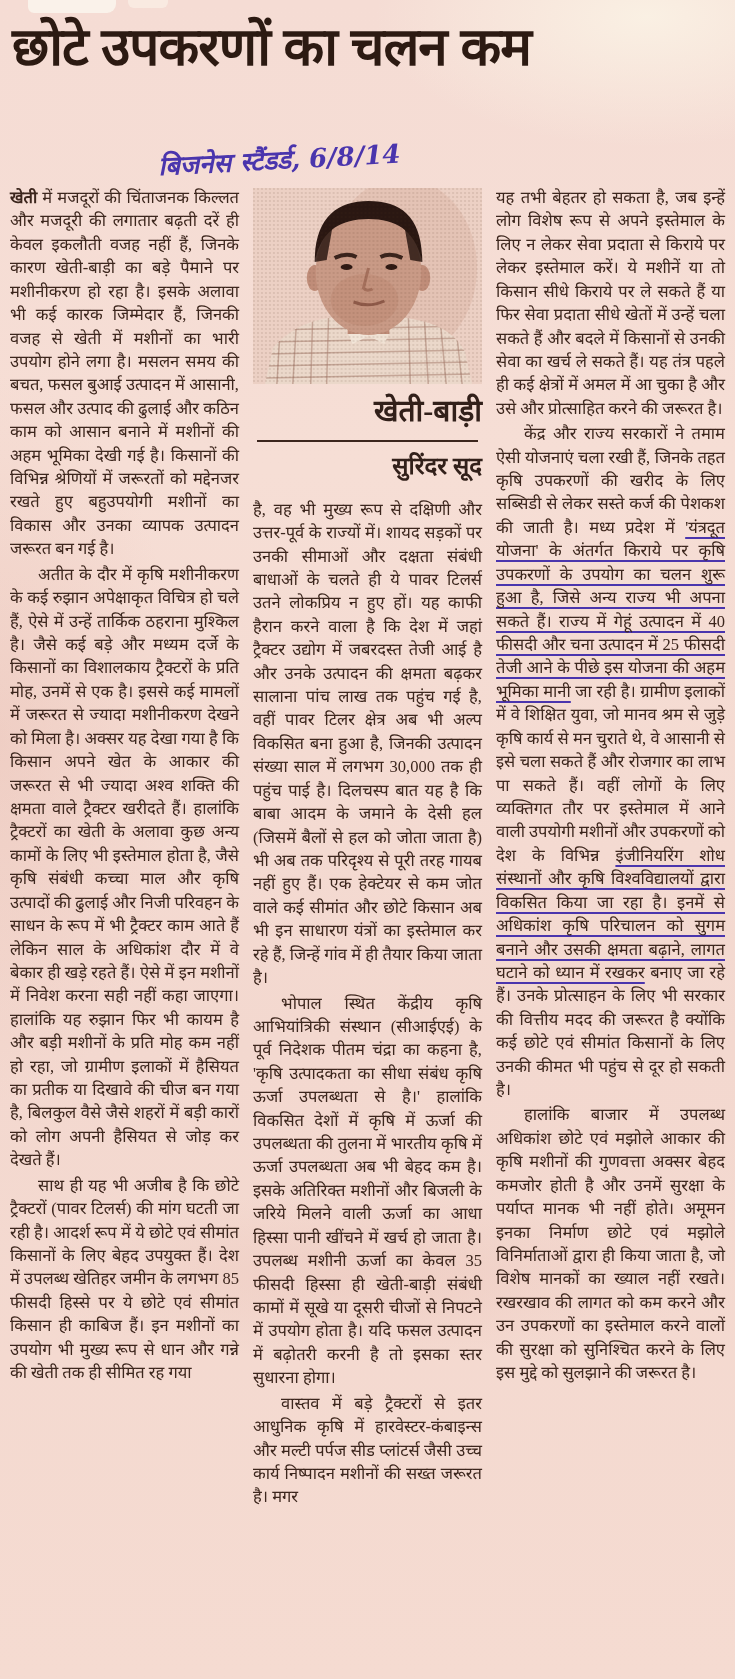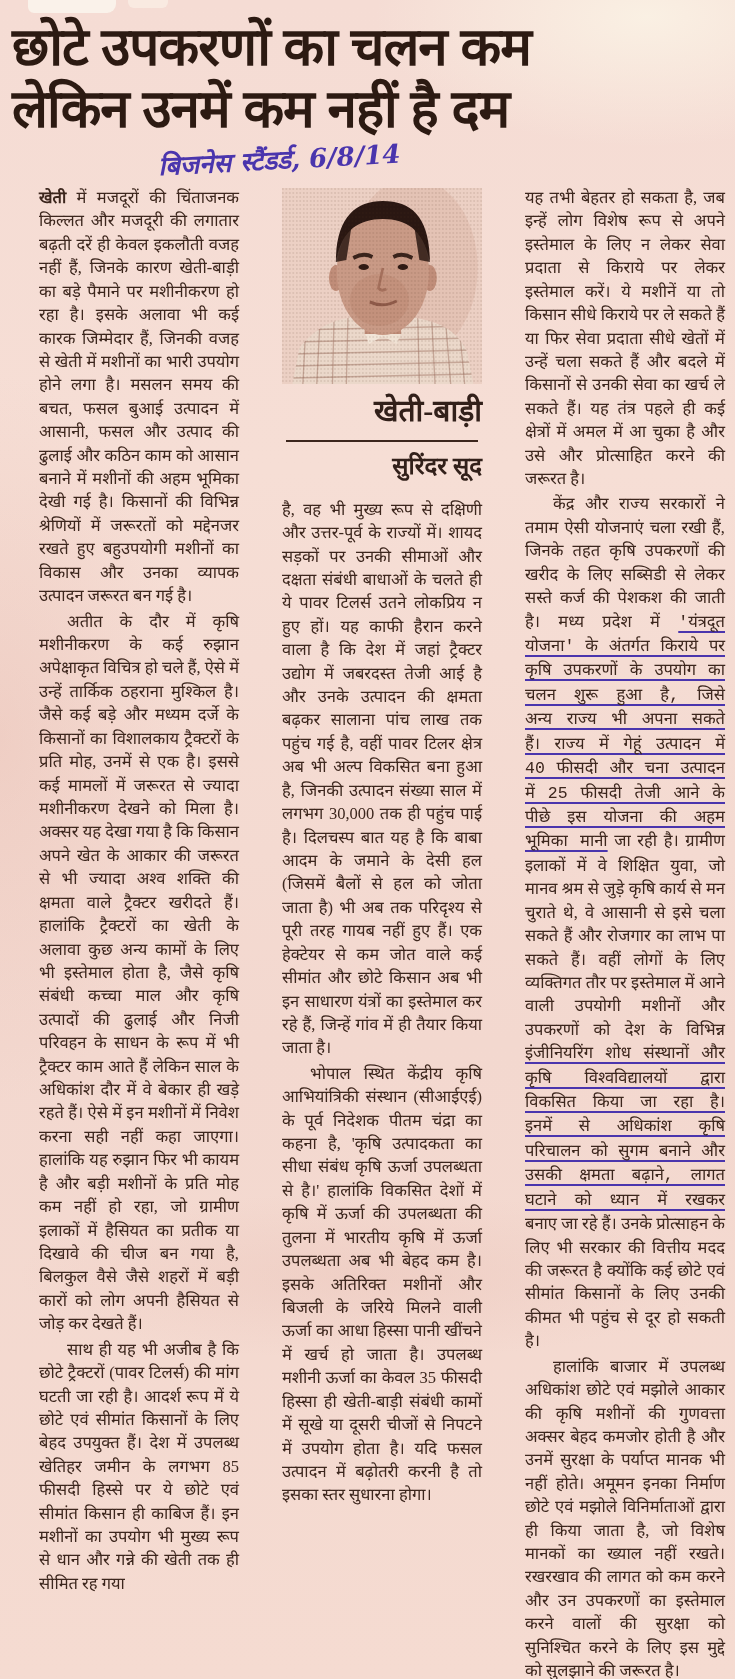--- a/index.html
+++ b/index.html
@@ -30,52 +30,50 @@
     transform:rotate(-3deg);
     color:#4a35ad;font-size:26px;font-style:italic;font-weight:600;
     font-family:"DejaVu Serif","Liberation Serif",serif;
     white-space:nowrap;
   }
   .columns{
     display:flex;gap:14px;padding:0 10px;align-items:flex-start;
   }
   .col{
     flex:1 1 0;min-width:0;
-    font-size:16.5px;line-height:1.42;text-align:justify;margin-left:29px;
+    font-size:16.5px;line-height:1.42;text-align:justify;
   }
   .para{margin:0 0 2px 0;}
   .para.indent{text-indent:1.7em;}
   .lead-word{font-weight:bold;}
   .pen-underline{
     text-decoration:underline;
     text-decoration-color:#4a35ad;
     text-decoration-thickness:2px;
     text-underline-offset:4px;
     text-decoration-skip-ink:none;
-    font-family:Liberation Mono, monospace;
   }
   .photo-wrap{width:100%;height:196px;margin:2px 0 6px 0;}
   .photo-wrap svg{display:block;width:100%;height:100%;}
   .section-label{
     font-size:30px;font-weight:bold;text-align:right;
     margin:2px 0 7px 0;color:#32201a;
   }
   .byline-rule{border:none;border-top:2px solid #3c261d;margin:0 4px 7px 4px;}
   .author{font-size:24px;font-weight:bold;text-align:right;margin:0 0 15px 0;color:#32201a;}
 </style>
 </head>
 <body>
 
 <div class="tear"></div>
 <div class="tear2"></div>
 
 <div class="masthead">
   <div class="headline">
     <div>छोटे उपकरणों का चलन कम</div>
-    <div>लेकिन उनमें कम नहीं है दम</div>
   </div>
   <div class="handwritten">बिजनेस स्टैंडर्ड, 6/8/14</div>
 </div>
 
 <div class="columns">
 
   <div class="col">
       <p class="para"><span class="lead-word">खेती</span><span> में मजदूरों की चिंताजनक किल्लत और मजदूरी की लगातार बढ़ती दरें ही केवल इकलौती वजह नहीं हैं, जिनके कारण खेती-बाड़ी का बड़े पैमाने पर मशीनीकरण हो रहा है। इसके अलावा भी कई कारक जिम्मेदार हैं, जिनकी वजह से खेती में मशीनों का भारी उपयोग होने लगा है। मसलन समय की बचत, फसल बुआई उत्पादन में आसानी, फसल और उत्पाद की ढुलाई और कठिन काम को आसान बनाने में मशीनों की अहम भूमिका देखी गई है। किसानों की विभिन्न श्रेणियों में जरूरतों को मद्देनजर रखते हुए बहुउपयोगी मशीनों का विकास और उनका व्यापक उत्पादन जरूरत बन गई है।</span></p>
       <p class="para indent"><span>अतीत के दौर में कृषि मशीनीकरण के कई रुझान अपेक्षाकृत विचित्र हो चले हैं, ऐसे में उन्हें तार्किक ठहराना मुश्किल है। जैसे कई बड़े और मध्यम दर्जे के किसानों का विशालकाय ट्रैक्टरों के प्रति मोह, उनमें से एक है। इससे कई मामलों में जरूरत से ज्यादा मशीनीकरण देखने को मिला है। अक्सर यह देखा गया है कि किसान अपने खेत के आकार की जरूरत से भी ज्यादा अश्व शक्ति की क्षमता वाले ट्रैक्टर खरीदते हैं। हालांकि ट्रैक्टरों का खेती के अलावा कुछ अन्य कामों के लिए भी इस्तेमाल होता है, जैसे कृषि संबंधी कच्चा माल और कृषि उत्पादों की ढुलाई और निजी परिवहन के साधन के रूप में भी ट्रैक्टर काम आते हैं लेकिन साल के अधिकांश दौर में वे बेकार ही खड़े रहते हैं। ऐसे में इन मशीनों में निवेश करना सही नहीं कहा जाएगा। हालांकि यह रुझान फिर भी कायम है और बड़ी मशीनों के प्रति मोह कम नहीं हो रहा, जो ग्रामीण इलाकों में हैसियत का प्रतीक या दिखावे की चीज बन गया है, बिलकुल वैसे जैसे शहरों में बड़ी कारों को लोग अपनी हैसियत से जोड़ कर देखते हैं।</span></p>
       <p class="para indent"><span>साथ ही यह भी अजीब है कि छोटे ट्रैक्टरों (पावर टिलर्स) की मांग घटती जा रही है। आदर्श रूप में ये छोटे एवं सीमांत किसानों के लिए बेहद उपयुक्त हैं। देश में उपलब्ध खेतिहर जमीन के लगभग 85 फीसदी हिस्से पर ये छोटे एवं सीमांत किसान ही काबिज हैं। इन मशीनों का उपयोग भी मुख्य रूप से धान और गन्ने की खेती तक ही सीमित रह गया</span></p>
@@ -128,20 +126,21 @@
         <path d="M101,114 Q116,120 132,113" stroke="#8e5a49" stroke-width="3" fill="none"></path>
         <rect x="0" y="0" width="230" height="196" fill="url(#ht)"></rect>
       </svg>
     </div>
     <div class="section-label">खेती-बाड़ी</div>
     <hr class="byline-rule">
     <div class="author">सुरिंदर सूद</div>
     <div>
         <p class="para"><span>है, वह भी मुख्य रूप से दक्षिणी और उत्तर-पूर्व के राज्यों में। शायद सड़कों पर उनकी सीमाओं और दक्षता संबंधी बाधाओं के चलते ही ये पावर टिलर्स उतने लोकप्रिय न हुए हों। यह काफी हैरान करने वाला है कि देश में जहां ट्रैक्टर उद्योग में जबरदस्त तेजी आई है और उनके उत्पादन की क्षमता बढ़कर सालाना पांच लाख तक पहुंच गई है, वहीं पावर टिलर क्षेत्र अब भी अल्प विकसित बना हुआ है, जिनकी उत्पादन संख्या साल में लगभग 30,000 तक ही पहुंच पाई है। दिलचस्प बात यह है कि बाबा आदम के जमाने के देसी हल (जिसमें बैलों से हल को जोता जाता है) भी अब तक परिदृश्य से पूरी तरह गायब नहीं हुए हैं। एक हेक्टेयर से कम जोत वाले कई सीमांत और छोटे किसान अब भी इन साधारण यंत्रों का इस्तेमाल कर रहे हैं, जिन्हें गांव में ही तैयार किया जाता है।</span></p>
         <p class="para indent"><span>भोपाल स्थित केंद्रीय कृषि आभियांत्रिकी संस्थान (सीआईएई) के पूर्व निदेशक पीतम चंद्रा का कहना है, 'कृषि उत्पादकता का सीधा संबंध कृषि ऊर्जा उपलब्धता से है।' हालांकि विकसित देशों में कृषि में ऊर्जा की उपलब्धता की तुलना में भारतीय कृषि में ऊर्जा उपलब्धता अब भी बेहद कम है। इसके अतिरिक्त मशीनों और बिजली के जरिये मिलने वाली ऊर्जा का आधा हिस्सा पानी खींचने में खर्च हो जाता है। उपलब्ध मशीनी ऊर्जा का केवल 35 फीसदी हिस्सा ही खेती-बाड़ी संबंधी कामों में सूखे या दूसरी चीजों से निपटने में उपयोग होता है। यदि फसल उत्पादन में बढ़ोतरी करनी है तो इसका स्तर सुधारना होगा।</span></p>
+        <p class="para indent"><span>वास्तव में बड़े ट्रैक्टरों से इतर आधुनिक कृषि में हारवेस्टर-कंबाइन्स और मल्टी पर्पज सीड प्लांटर्स जैसी उच्च कार्य निष्पादन मशीनों की सख्त जरूरत है। मगर</span></p>
       </div>
   </div>
 
   <div class="col">
       <p class="para"><span>यह तभी बेहतर हो सकता है, जब इन्हें लोग विशेष रूप से अपने इस्तेमाल के लिए न लेकर सेवा प्रदाता से किराये पर लेकर इस्तेमाल करें। ये मशीनें या तो किसान सीधे किराये पर ले सकते हैं या फिर सेवा प्रदाता सीधे खेतों में उन्हें चला सकते हैं और बदले में किसानों से उनकी सेवा का खर्च ले सकते हैं। यह तंत्र पहले ही कई क्षेत्रों में अमल में आ चुका है और उसे और प्रोत्साहित करने की जरूरत है।</span></p>
       <p class="para indent"><span>केंद्र और राज्य सरकारों ने तमाम ऐसी योजनाएं चला रखी हैं, जिनके तहत कृषि उपकरणों की खरीद के लिए सब्सिडी से लेकर सस्ते कर्ज की पेशकश की जाती है। मध्य प्रदेश में </span><span class="pen-underline">'यंत्रदूत योजना' के अंतर्गत किराये पर कृषि उपकरणों के उपयोग का चलन शुरू हुआ है, जिसे अन्य राज्य भी अपना सकते हैं। राज्य में गेहूं उत्पादन में 40 फीसदी और चना उत्पादन में 25 फीसदी तेजी आने के पीछे इस योजना की अहम भूमिका मानी</span><span> जा रही है। ग्रामीण इलाकों में वे शिक्षित युवा, जो मानव श्रम से जुड़े कृषि कार्य से मन चुराते थे, वे आसानी से इसे चला सकते हैं और रोजगार का लाभ पा सकते हैं। वहीं लोगों के लिए व्यक्तिगत तौर पर इस्तेमाल में आने वाली उपयोगी मशीनों और उपकरणों को देश के विभिन्न </span><span class="pen-underline">इंजीनियरिंग शोध संस्थानों और कृषि विश्वविद्यालयों द्वारा विकसित किया जा रहा है। इनमें से अधिकांश कृषि परिचालन को सुगम बनाने और उसकी क्षमता बढ़ाने, लागत घटाने को ध्यान में रखकर</span><span> बनाए जा रहे हैं। उनके प्रोत्साहन के लिए भी सरकार की वित्तीय मदद की जरूरत है क्योंकि कई छोटे एवं सीमांत किसानों के लिए उनकी कीमत भी पहुंच से दूर हो सकती है।</span></p>
       <p class="para indent"><span>हालांकि बाजार में उपलब्ध अधिकांश छोटे एवं मझोले आकार की कृषि मशीनों की गुणवत्ता अक्सर बेहद कमजोर होती है और उनमें सुरक्षा के पर्याप्त मानक भी नहीं होते। अमूमन इनका निर्माण छोटे एवं मझोले विनिर्माताओं द्वारा ही किया जाता है, जो विशेष मानकों का ख्याल नहीं रखते। रखरखाव की लागत को कम करने और उन उपकरणों का इस्तेमाल करने वालों की सुरक्षा को सुनिश्चित करने के लिए इस मुद्दे को सुलझाने की जरूरत है।</span></p>
     </div>
 
 </div>

